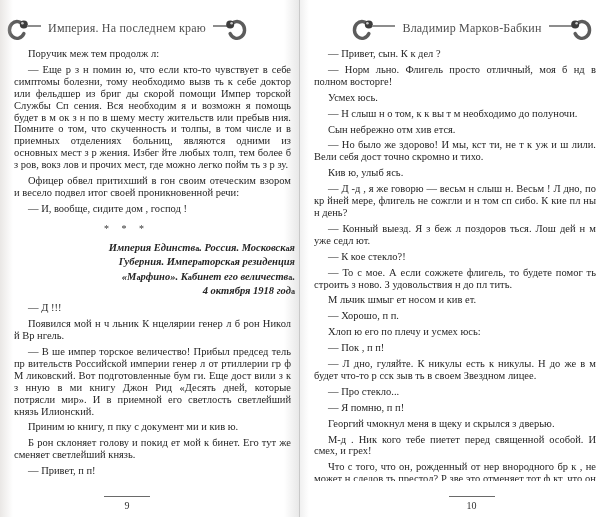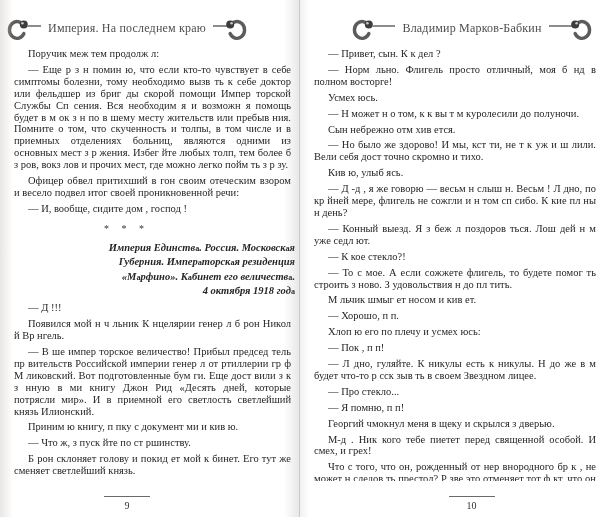--- a/index.html
+++ b/index.html
@@ -93,21 +93,20 @@
         <p class="">Поручик меж тем продолж л:</p>
         <p class="">— Еще р з н помин ю, что если кто-то чувствует в себе симптомы болезни, тому необходимо вызв ть к себе доктор  или фельдшер  из бриг ды скорой помощи Импер торской Службы Сп сения. Вся необходим я и возможн я помощь будет в м ок з н  по в шему месту жительств  или пребыв ния. Помните о том, что скученность и толпы, в том числе и в приемных отделениях больниц, являются одними из основных мест з р жения. Избег йте любых толп, тем более б з ров, вокз лов и прочих мест, где можно легко пойм ть з р зу.</p>
         <p class="">Офицер обвел притихший в гон своим отеческим взором и весело подвел итог своей проникновенной речи:</p>
         <p class="">— И, вообще, сидите дом , господ !</p>
         <p class="sep">* * *</p>
         <p class="scene-head">Империя Единств<span class="fb-a">а</span>. Россия. Московск<span class="fb-a">а</span>я<br>Губерния. Импер<span class="fb-a">а</span>торск<span class="fb-a">а</span>я резиденция<br>«М<span class="fb-a">а</span>рфино». К<span class="fb-a">а</span>бинет его величеств<span class="fb-a">а</span>.<br>4 октября 1918 год<span class="fb-a">а</span></p>
         <p class="">— Д !!!</p>
         <p class="">Появился мой н ч льник К нцелярии генер л б рон Никол й Вр нгель.</p>
         <p class="">— В ше импер торское величество! Прибыл председ тель пр вительств  Российской империи генер л от  ртиллерии гр ф М ликовский. Вот подготовленные бум ги. Еще дост вили з к з нную в ми книгу Джон  Рид  «Десять дней, которые потрясли мир». И в приемной его светлость светлейший князь Илионский.</p>
         <p class="">Приним ю книгу, п пку с документ ми и кив ю.</p>
-        <p class="">— Что ж, з пуск йте по ст ршинству.</p>
         <p class="">Б рон склоняет голову и покид ет мой к бинет. Его тут же сменяет светлейший князь.</p>
         <p class="">— Привет, п п!</p>
         <p class="">Целую м льчик  в лоб.</p>
       </div>
     <div class="page-footer">
       <div class="footer-rule"></div>
       <div class="page-number">9</div>
     </div>
   </div>
 
@@ -124,21 +123,21 @@
       <svg class="orn flip" width="26" height="24" viewBox="0 0 26 24">
         <path d="M18.5 8.5 A 7.6 8.4 0 1 0 18.9 16.5" fill="none" stroke="#5c5c5c" stroke-width="3.4" stroke-linecap="round"></path>
         <circle cx="18.8" cy="7.6" r="4" fill="#3c3c3c"></circle>
         <circle cx="17.4" cy="6.2" r="1.3" fill="#c9c9c9"></circle>
       </svg>
     </div>
     <div class="page-body">
         <p class="">— Привет, сын. К к дел ?</p>
         <p class="">— Норм льно. Флигель просто отличный, моя б нд  в полном восторге!</p>
         <p class="">Усмех юсь.</p>
-        <p class="">— Н может н о том, к к вы т м куролесили до полуночи.</p>
+        <p class="">— Н слыш н о том, к к вы т м необходимо до полуночи.</p>
         <p class="">Сын небрежно отм хив ется.</p>
         <p class="">— Но было же здорово! И мы, кст ти, не т к уж и ш лили. Вели себя дост точно скромно и тихо.</p>
         <p class="">Кив ю, улыб ясь.</p>
         <p class="">— Д -д , я же говорю — весьм  н слыш н. Весьм ! Л дно, по кр йней мере, флигель не сожгли и н  том сп сибо. К кие пл ны н  день?</p>
         <p class="">— Конный выезд. Я з беж л поздоров ться. Лош дей н м уже седл ют.</p>
         <p class="">— К кое стекло?!</p>
         <p class="">— То с мое. А если сожжете флигель, то будете помог ть строить з ново. З  удовольствия н до пл тить.</p>
         <p class="">М льчик шмыг ет носом и кив ет.</p>
         <p class="">— Хорошо, п п.</p>
         <p class="">Хлоп ю его по плечу и усмех юсь:</p>

